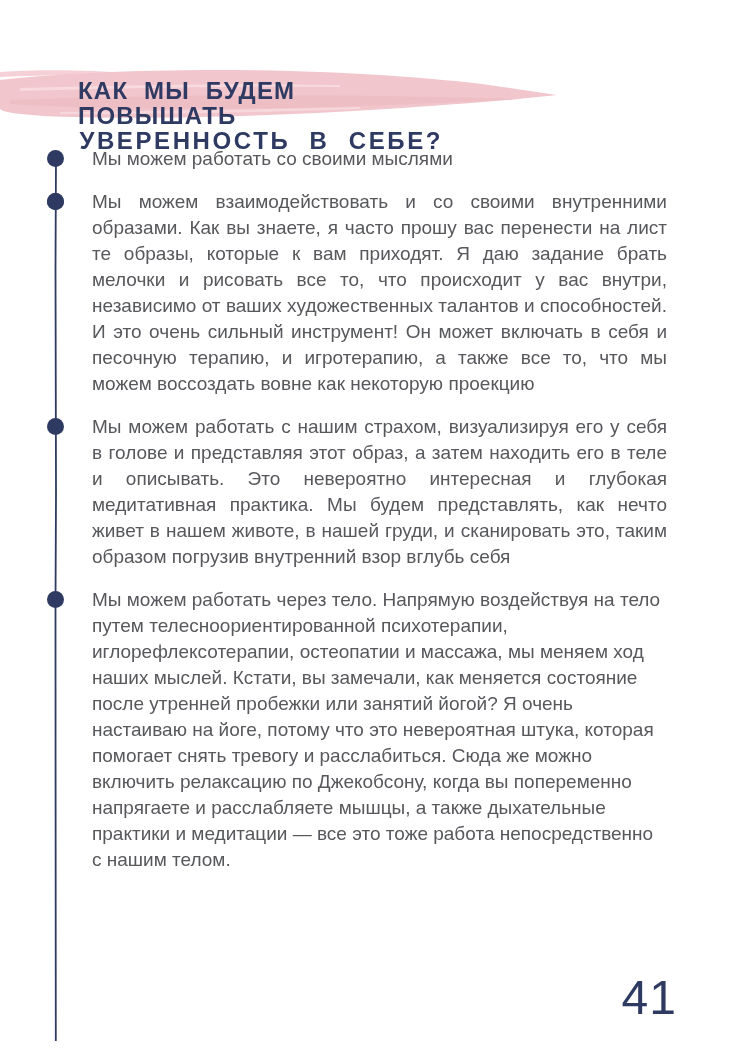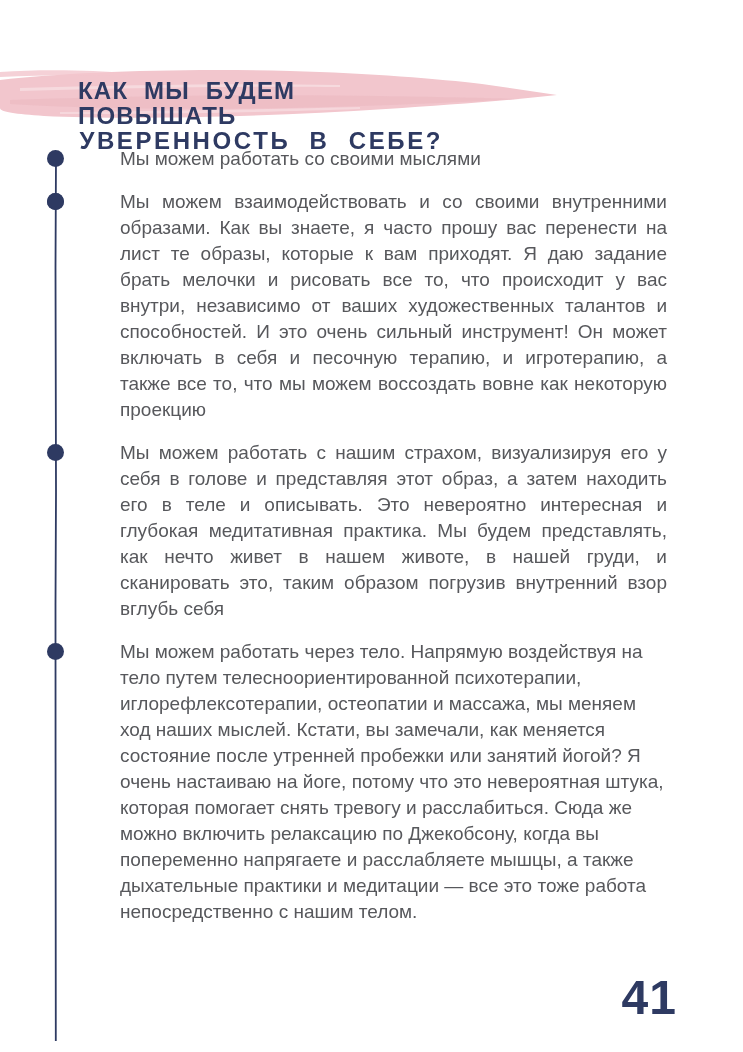--- a/index.html
+++ b/index.html
@@ -63,21 +63,21 @@
   
   .bullet-list {
     position: absolute;
     top: 146px;
     left: 0;
     width: 667px;
   }
   .bullet-item {
     position: relative;
     box-sizing: border-box;
-    padding-left: 120px;
+    padding-left: 92px;
     margin-bottom: 17px;
   }
   .bullet-dot {
     position: absolute;
     left: 47px;
     top: 4px;
     width: 17px;
     height: 17px;
     border-radius: 50%;
     background: #2e3a62;
@@ -91,21 +91,21 @@
   }
   .bullet-item:nth-child(1) .bullet-text,
   .bullet-item:last-child .bullet-text { text-align: left; }
 
   
   .page-number {
     position: absolute;
     right: 66px;
     bottom: 30px;
     color: #2e3a62;
-    font-weight: 700;
+    font-weight: 400;
     font-size: 48px;
     line-height: 1;
     letter-spacing: 1px;
     margin-left: 32px;
   }
 </style>
 </head>
 <body>
 
 <div class="page">

